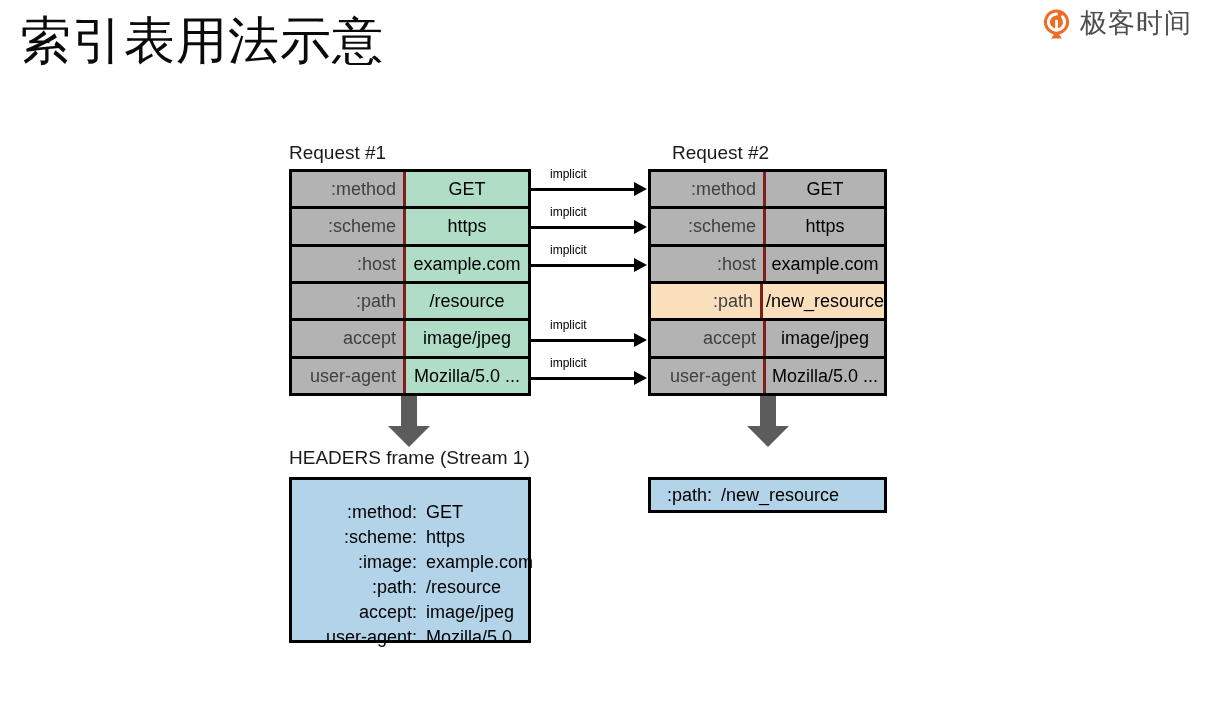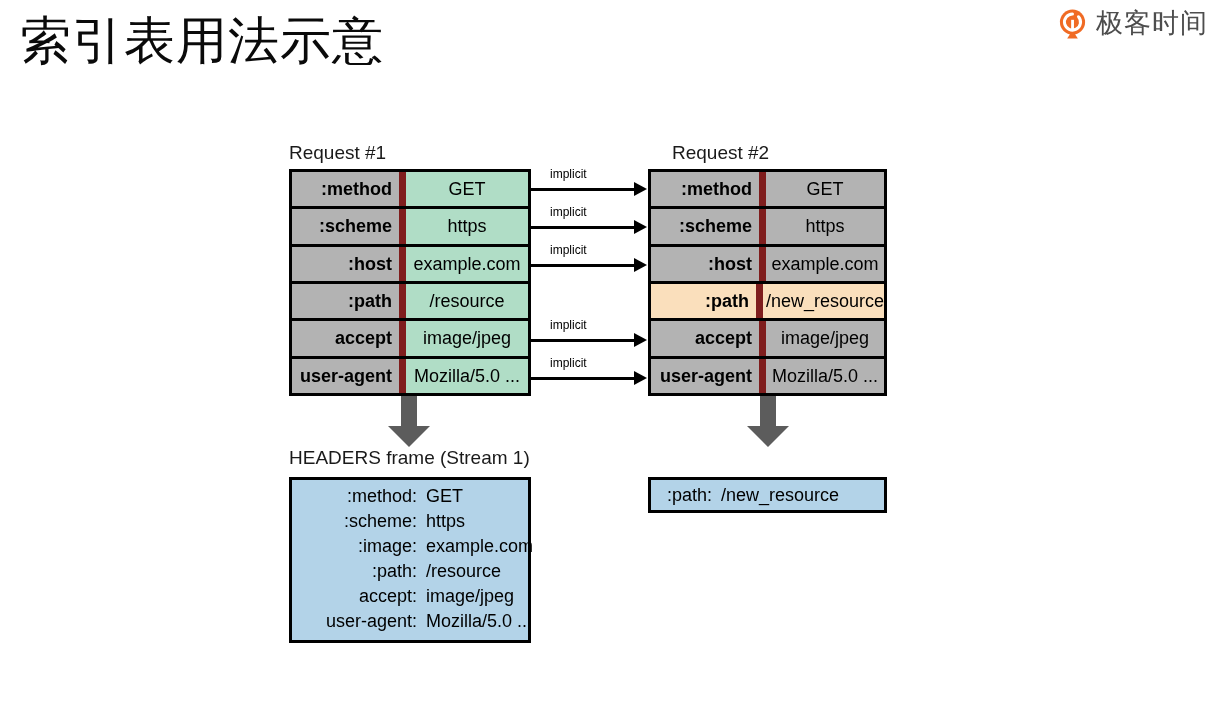--- a/index.html
+++ b/index.html
@@ -24,21 +24,21 @@
     font-size: 51px;
     line-height: 58px;
     letter-spacing: 1px;
     font-weight: 400;
     color: #0a0a0a;
     white-space: nowrap;
   }
 
   #brand-logo {
     position: absolute;
-    right: 22px;
+    right: 38px;
     top: 8px;
     display: flex;
     align-items: center;
     gap: 8px;
   }
   #brand-mark {
     width: 31px;
     height: 31px;
     flex: 0 0 auto;
   }
@@ -88,25 +88,24 @@
     border-bottom: none;
   }
   .req-key {
     box-sizing: border-box;
     display: flex;
     align-items: center;
     justify-content: flex-end;
     padding-right: 7px;
     font-size: 18px;
     line-height: 20px;
-    color: #000000;
-    border-right: 7px solid #7f1d1d;
+    color: #404040;
+    border-right: 3px solid #7f1d1d;
     background: #b3b3b3;
     white-space: nowrap;
-    font-weight: bold;
   }
   .req-val {
     box-sizing: border-box;
     flex: 1 1 auto;
     display: flex;
     align-items: center;
     justify-content: center;
     font-size: 18px;
     line-height: 20px;
     color: #000000;
@@ -185,21 +184,21 @@
   .frame-line .fl-val {
     text-align: left;
     flex: 1 1 auto;
   }
 
   #frame-stream-1 {
     left: 289px;
     top: 477px;
     width: 242px;
     height: 166px;
-    padding: 4px 10px 8px 8px;
+    padding: 20px 10px 8px 8px;
   }
   #frame-stream-1 .fl-key { width: 117px; }
 
   #frame-stream-3 {
     left: 648px;
     top: 477px;
     width: 239px;
     height: 36px;
     display: flex;
     align-items: center;

